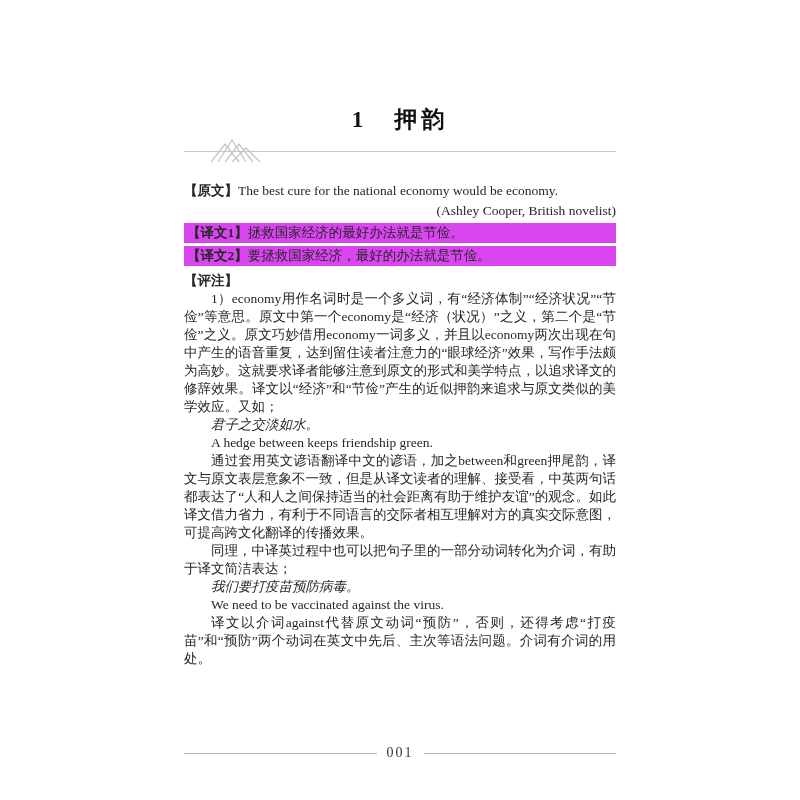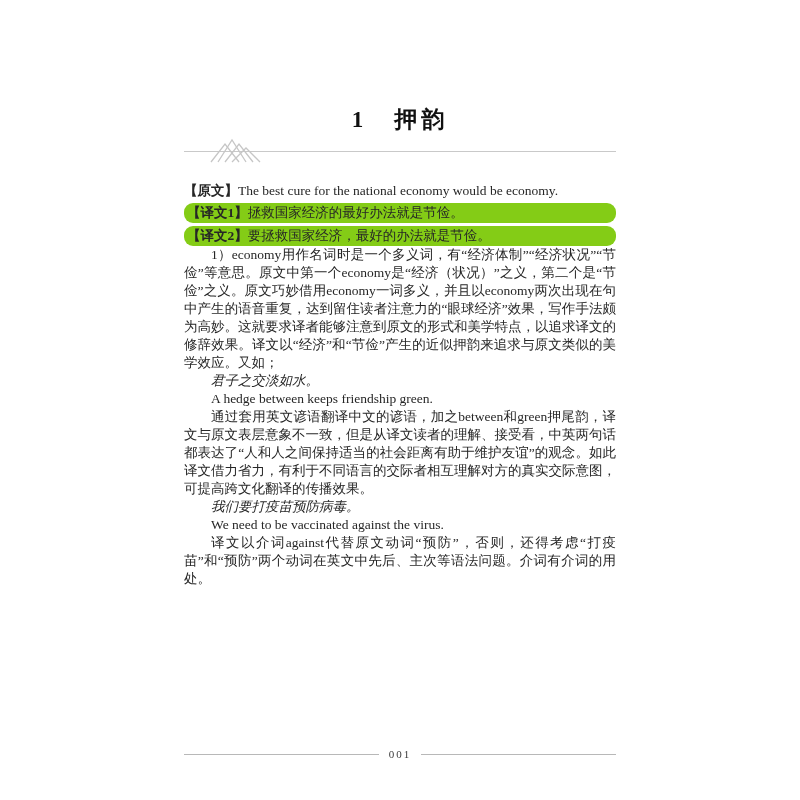--- a/index.html
+++ b/index.html
@@ -39,42 +39,41 @@
     margin:30px auto 0 auto;
     font-size:13.5px;
     line-height:18px;
     text-align:justify;
   }
   .lead-label { font-weight:bold; }
   .source-line { margin-top:0; }
   .attribution { text-align:right; margin-top:2px; }
 
   .trans-row {
-    background:#84cc16;
+    background:#d946ef;
     padding:1px 3px;
     margin-top:3px;
-    border-radius:9px;
   }
   .commentary-label-line { font-weight:bold; margin-top:6px; }
 
   .para { text-indent:2em; }
   .example-cn { text-indent:2em; font-style:italic; }
   .example-en { text-indent:2em; }
 
   .footer {
     position:absolute;
     left:184px;
     bottom:40px;
     width:432px;
     display:flex;
     align-items:center;
   }
   .f-rule { flex:1; border-top:1px solid #b8b8b8; height:1px; }
   .folio {
-    font-size:11px;
+    font-size:14px;
     letter-spacing:2px;
     color:#3a3a3a;
     padding:0 10px;
     line-height:1;
   }
 </style>
 </head>
 <body>
 
 <div class="page">
@@ -93,34 +92,37 @@
       </svg>
     </span>
   </div>
 
   <div class="content">
 
     <p class="source-line">
       <span class="lead-label">【原文】</span><span>The best cure for the national economy would be economy.</span>
     </p>
 
+    <p class="attribution">(Ashley Cooper, British novelist)</p>
 
     <div class="trans-row">
       <span class="lead-label">【译文1】</span><span>拯救国家经济的最好办法就是节俭。</span>
     </div>
 
     <div class="trans-row">
       <span class="lead-label">【译文2】</span><span>要拯救国家经济，最好的办法就是节俭。</span>
     </div>
 
+    <p class="commentary-label-line">【评注】</p>
 
     <p class="para">1）economy用作名词时是一个多义词，有“经济体制”“经济状况”“节俭”等意思。原文中第一个economy是“经济（状况）”之义，第二个是“节俭”之义。原文巧妙借用economy一词多义，并且以economy两次出现在句中产生的语音重复，达到留住读者注意力的“眼球经济”效果，写作手法颇为高妙。这就要求译者能够注意到原文的形式和美学特点，以追求译文的修辞效果。译文以“经济”和“节俭”产生的近似押韵来追求与原文类似的美学效应。又如；</p>
     <p class="example-cn">君子之交淡如水。</p>
     <p class="example-en">A hedge between keeps friendship green.</p>
     <p class="para">通过套用英文谚语翻译中文的谚语，加之between和green押尾韵，译文与原文表层意象不一致，但是从译文读者的理解、接受看，中英两句话都表达了“人和人之间保持适当的社会距离有助于维护友谊”的观念。如此译文借力省力，有利于不同语言的交际者相互理解对方的真实交际意图，可提高跨文化翻译的传播效果。</p>
+    <p class="para">同理，中译英过程中也可以把句子里的一部分动词转化为介词，有助于译文简洁表达；</p>
     <p class="example-cn">我们要打疫苗预防病毒。</p>
     <p class="example-en">We need to be vaccinated against the virus.</p>
     <p class="para">译文以介词against代替原文动词“预防”，否则，还得考虑“打疫苗”和“预防”两个动词在英文中先后、主次等语法问题。介词有介词的用处。</p>
 
   </div>
 
   <div class="footer">
     <span class="f-rule"></span>
     <span class="folio">001</span>
     <span class="f-rule"></span>

